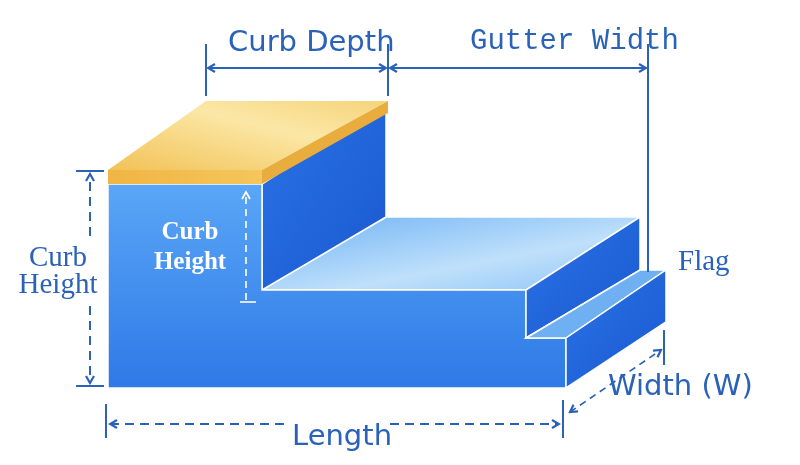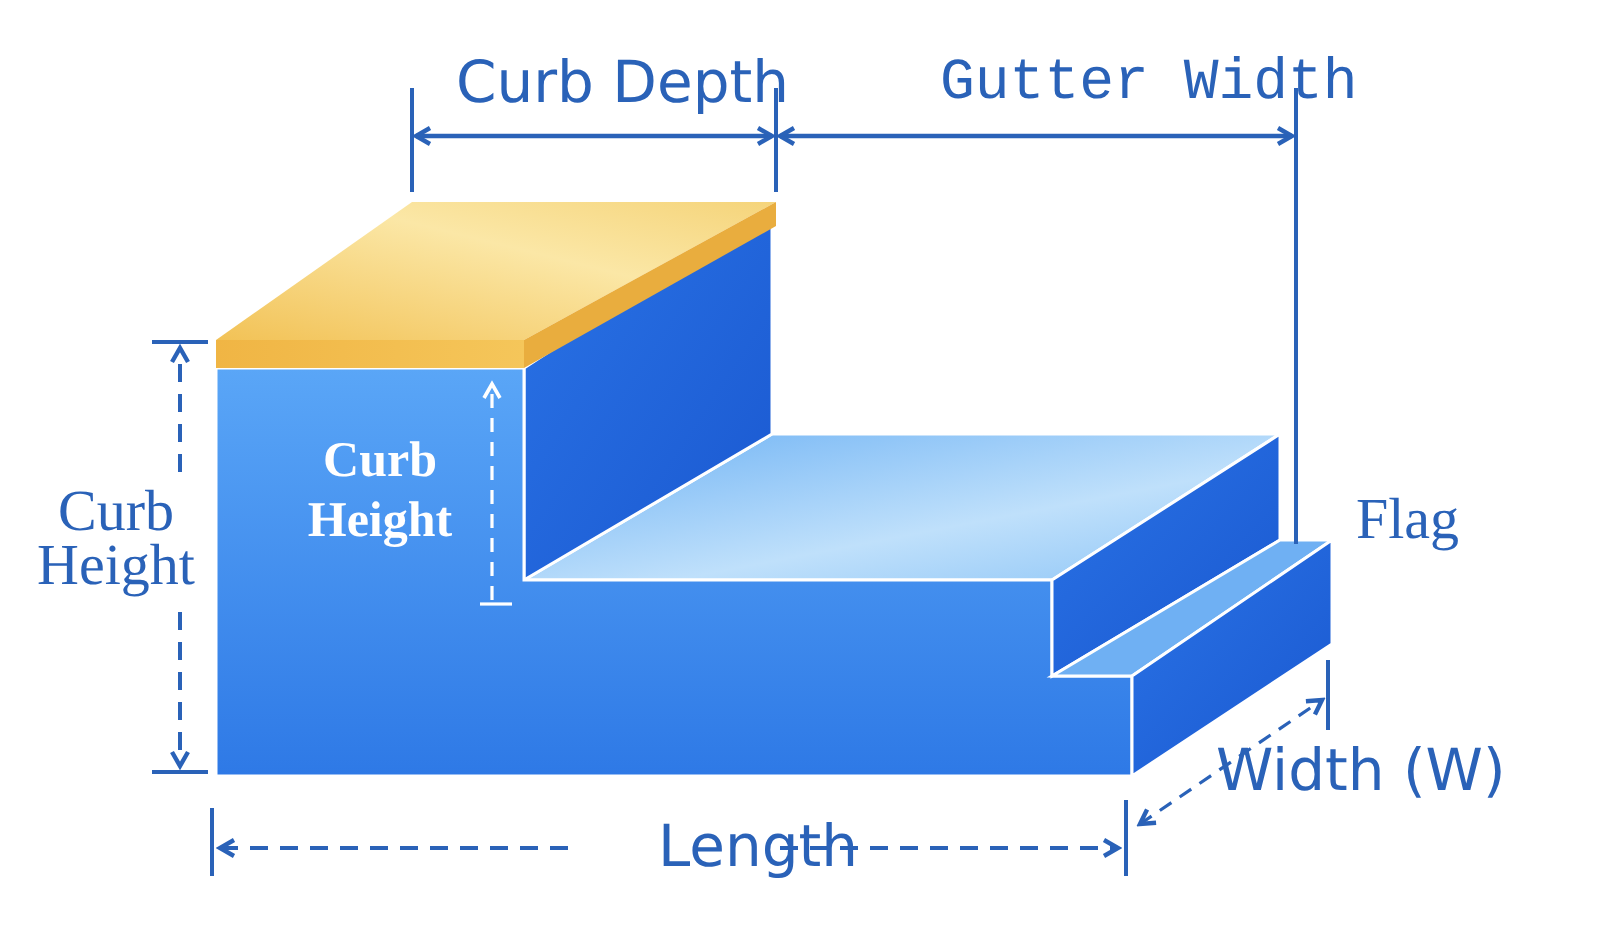--- a/index.html
+++ b/index.html
@@ -98,14 +98,14 @@
 
 <div class="lbl white stack" style="left:140px; top:216px; width:100px;">
   <span>Curb</span>
   <span>Height</span>
 </div>
 
 <div class="lbl stack" style="left:678px; top:247px;">
   <span>Flag</span>
 </div>
 
-<div class="lbl" style="left:292px; top:410px;margin-left:37px;">Length</div>
+<div class="lbl" style="left:292px; top:422px;">Length</div>
 <div class="lbl" style="left:608px; top:372px;">Width (W)</div>
 
 </body></html>

